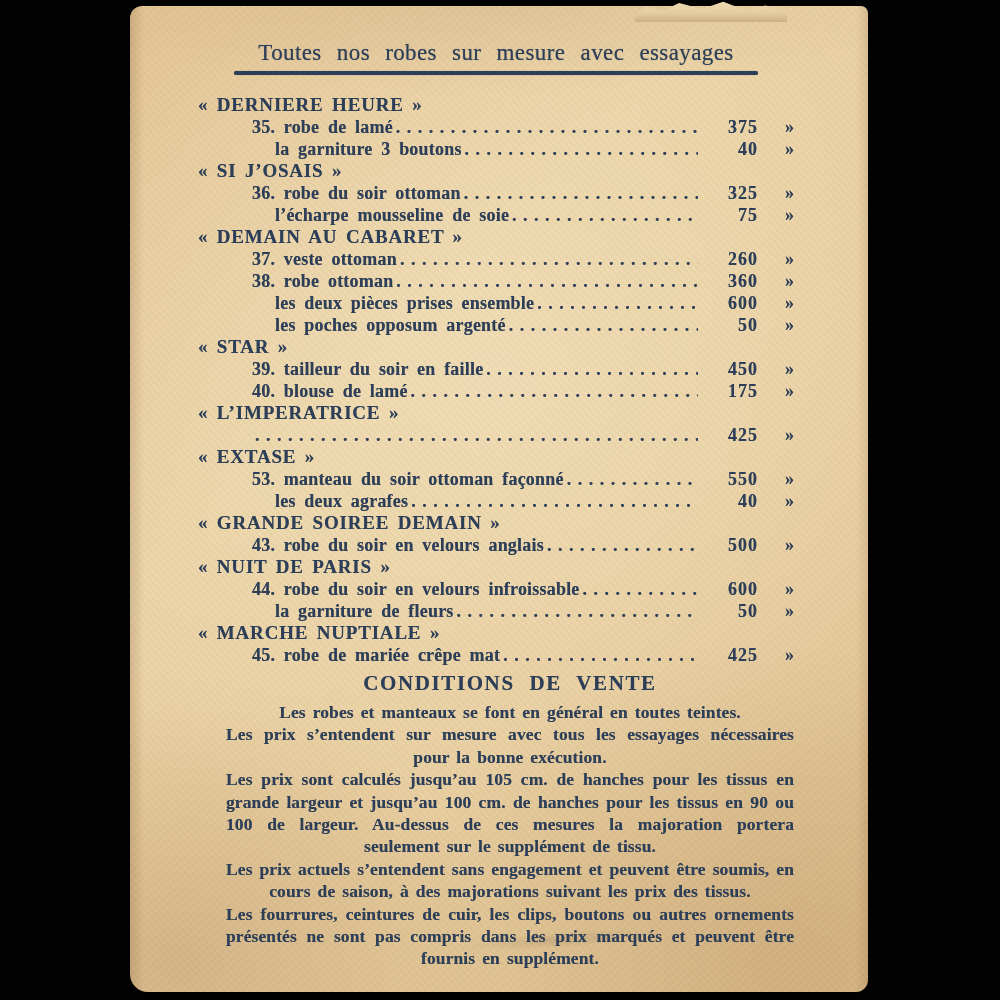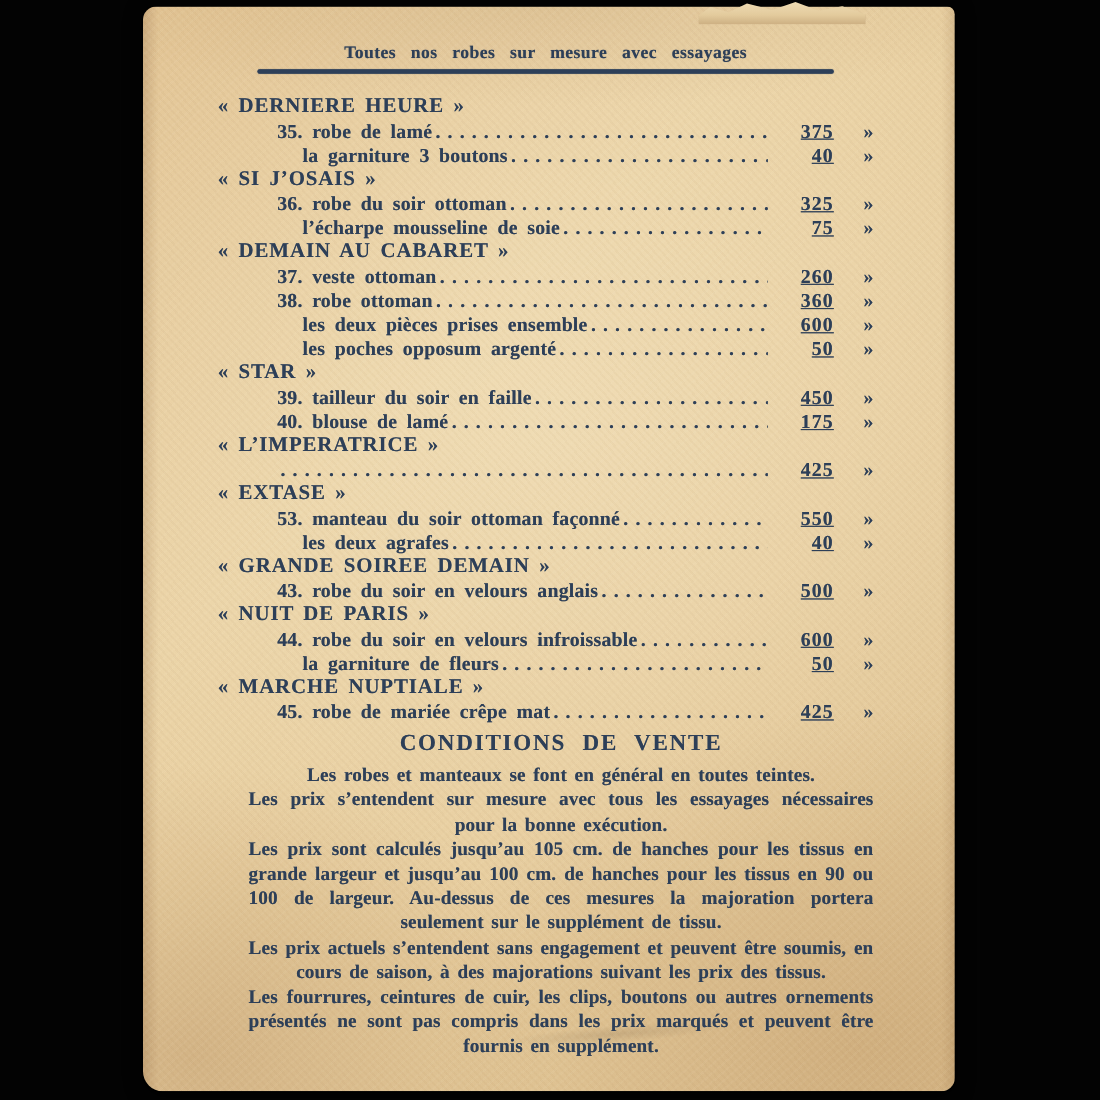--- a/index.html
+++ b/index.html
@@ -35,41 +35,41 @@
     filter:drop-shadow(0 1px 0 rgba(90,60,30,.45));
   }
   .smudge{
     position:absolute;left:330px;bottom:44px;width:200px;height:16px;
     background:radial-gradient(ellipse at 50% 50%, rgba(92,72,50,.16), rgba(92,72,50,0) 70%);
     transform:rotate(-4deg);
   }
   .content{position:relative;padding:34px 74px 0 68px;}
   .hdr{ text-align:center; }
   .hdr .hdr-text{
-    display:inline-block;font-size:16px;font-weight:700;letter-spacing:.4px;word-spacing:9px;
+    display:inline-block;font-size:23px;font-weight:400;letter-spacing:.4px;word-spacing:9px;
     text-shadow:0 0 .7px rgba(45,63,88,.65);
   }
   .hdr .rule{
     height:4px;background:#2d3f58;margin:5px auto 0;width:524px;border-radius:2px;
     box-shadow:0 0 .8px rgba(45,63,88,.8);
   }
   .list{margin-top:19px;text-shadow:0 0 .6px rgba(45,63,88,.6);}
   .sec-title{
     font-size:19px;font-weight:700;line-height:22px;letter-spacing:.8px;word-spacing:3px;
     white-space:nowrap;
   }
   .row{
     display:flex;align-items:baseline;line-height:22px;font-size:18px;font-weight:700;
     margin-left:54px;white-space:nowrap;
   }
   .row.sub{margin-left:77px;justify-content:flex-end;}
   .row .lbl{word-spacing:4px;letter-spacing:.2px;}
   .leader{flex:1;overflow:hidden;white-space:nowrap;margin:0 4px 0 3px;}
   .leader::after{content:"..........................................................";letter-spacing:6.5px;font-weight:700;}
-  .price{width:56px;text-align:right;flex:none;letter-spacing:1px;text-decoration:underline;}
+  .price{width:56px;text-align:right;flex:none;letter-spacing:1px;}
   .mark{width:36px;text-align:right;flex:none;}
   .conditions{margin-top:4px;text-shadow:0 0 .6px rgba(45,63,88,.6);margin-left:28px;}
   .cond-title{
     text-align:center;font-size:21px;font-weight:700;letter-spacing:1.6px;word-spacing:8px;
     line-height:26px;margin-bottom:5px;white-space:nowrap;
   }
   .cond-p{
     margin:0;font-size:17.5px;font-weight:700;line-height:22.4px;
     text-align:justify;text-align-last:center;word-spacing:2.5px;letter-spacing:.1px;
   }

